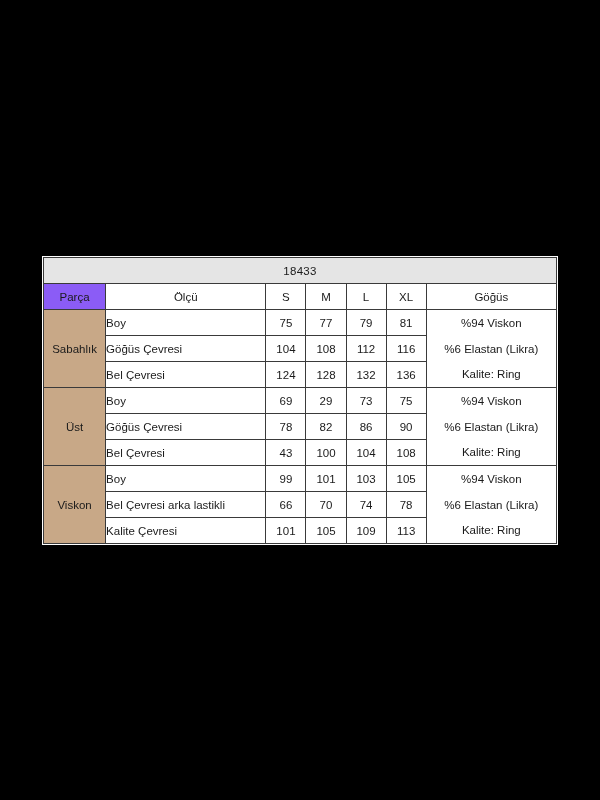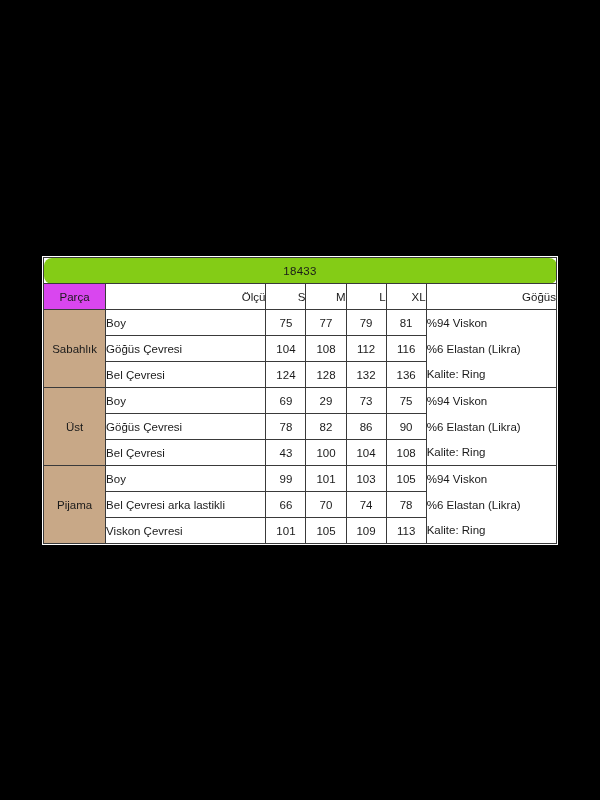--- a/index.html
+++ b/index.html
@@ -33,37 +33,36 @@
   table.size-table td, table.size-table th {
     border: 1px solid #3a3a3a;
     font-size: 11.5px;
     color: #1a1a1a;
     font-weight: normal;
     padding: 0;
     height: 25px;
     vertical-align: middle;
   }
   .title-cell {
-    background: #84cc16;
+    background: #e5e5e5;
     text-align: center;
     font-weight: bold;
     font-size: 12px;
     height: 26px;
     letter-spacing: 0.3px;
-    border-radius: 8px;
   }
   .hdr {
-    text-align: right;
+    text-align: center;
     font-weight: bold;
     font-size: 12px;
     background: #ffffff;
     height: 27px;
   }
   .hdr-parca {
-    background: #d946ef;
+    background: #8b5cf6;
     text-align: center;
     font-weight: bold;
     font-size: 12px;
   }
   .grp {
     background: #c8a887;
     text-align: center;
     font-weight: bold;
     font-size: 12px;
   }
@@ -71,21 +70,21 @@
     text-align: left;
     padding-left: 7px;
     font-size: 12px;
     margin-top: 40px;
   }
   .num {
     text-align: center;
     font-size: 12px;
   }
   .fab {
-    text-align: left;
+    text-align: center;
     padding-left: 7px;
     font-size: 12px;
     border-top: none !important;
     border-bottom: none !important;
   }
   .fab-first {
     border-top: 1px solid #3a3a3a !important;
   }
   .fab-last {
     border-bottom: 1px solid #3a3a3a !important;
@@ -173,38 +172,38 @@
       <tr>
         <td class="lbl">Bel Çevresi</td>
         <td class="num">43</td>
         <td class="num">100</td>
         <td class="num">104</td>
         <td class="num">108</td>
         <td class="fab fab-last">Kalite: Ring</td>
       </tr>
 
       <tr>
-        <td class="grp" rowspan="3">Pijama</td>
+        <td class="grp" rowspan="3">Viskon</td>
         <td class="lbl">Boy</td>
         <td class="num">99</td>
         <td class="num">101</td>
         <td class="num">103</td>
         <td class="num">105</td>
         <td class="fab fab-first">%94 Viskon</td>
       </tr>
       <tr>
         <td class="lbl">Bel Çevresi arka lastikli</td>
         <td class="num">66</td>
         <td class="num">70</td>
         <td class="num">74</td>
         <td class="num">78</td>
         <td class="fab">%6 Elastan (Likra)</td>
       </tr>
       <tr>
-        <td class="lbl">Viskon Çevresi</td>
+        <td class="lbl">Kalite Çevresi</td>
         <td class="num">101</td>
         <td class="num">105</td>
         <td class="num">109</td>
         <td class="num">113</td>
         <td class="fab fab-last">Kalite: Ring</td>
       </tr>
     </tbody>
   </table>
 </div>
 

